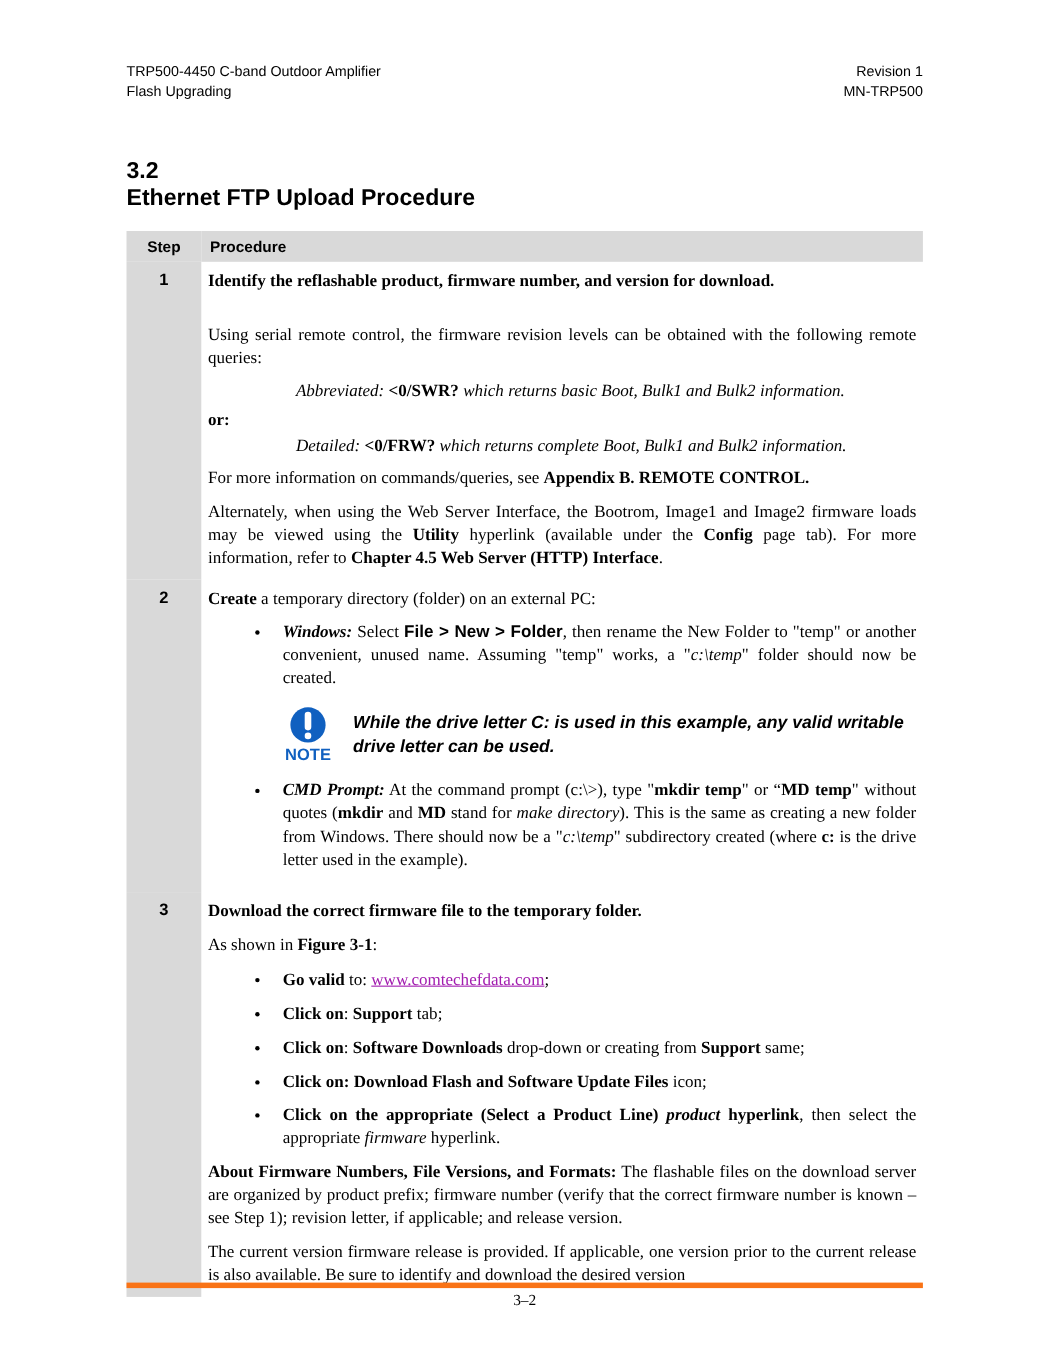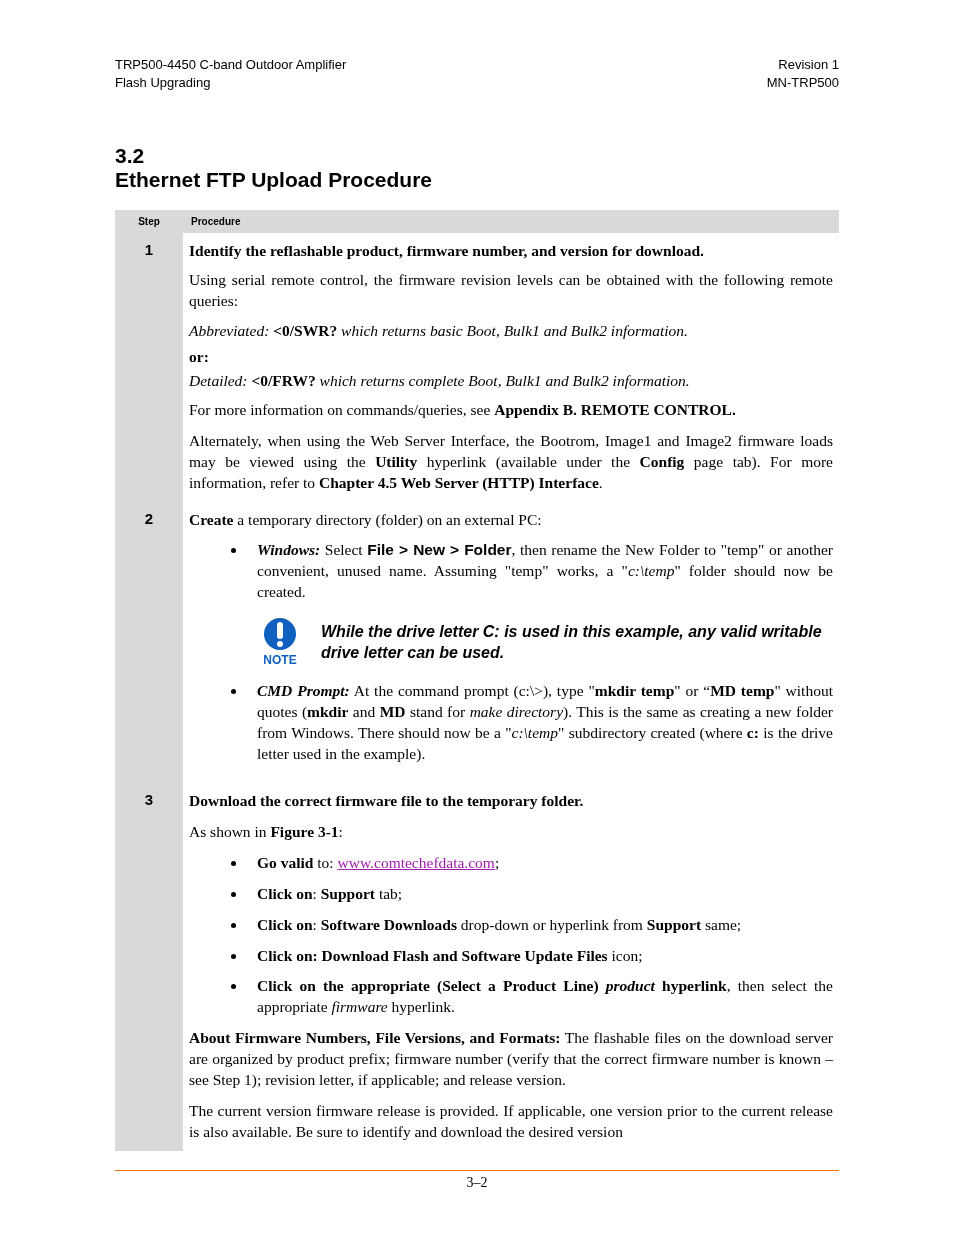--- a/index.html
+++ b/index.html
@@ -37,68 +37,68 @@
     width: 100%;
     border-collapse: collapse;
     font-size: 15.5px;
   }
   table.proc th {
     background: #d9d9d9;
     font-family: Arial, Helvetica, sans-serif;
     font-weight: bold;
     text-align: left;
     padding: 6px 8px;
-    font-size: 10px;
+    font-size: 14px;
   }
   table.proc th:first-child { width: 52px; text-align: center; }
   table.proc td {
     vertical-align: top;
     padding: 8px 6px 8px 6px;
   }
   table.proc td.stepnum {
     background: #d9d9d9;
     font-family: Arial, Helvetica, sans-serif;
     font-weight: bold;
     text-align: center;
     width: 52px;
     font-size: 15px;
   }
   .just { text-align: justify; line-height: 1.35; }
-  .indent-center { }
+  .indent-center { margin-left: 80px; }
   ul.b { list-style: disc; margin: 10px 0 10px 58px; padding: 0; }
   ul.b li { text-align: justify; margin-bottom: 10px; padding-left: 10px; line-height: 1.35; }
   .note-row {
     display: flex;
     align-items: center;
     margin: 14px 0 14px 70px;
     gap: 20px;
   }
   .note-icon {
     width: 42px;
     flex: none;
     text-align: center;
     font-family: Arial, Helvetica, sans-serif;
-    font-size: 12px;
+    font-size: 15px;
     font-weight: bold;
     color: #1060c0;
   }
   .note-icon svg { display: block; margin: 0 auto 2px auto; }
   .note-text {
     font-family: Arial, Helvetica, sans-serif;
     font-style: italic;
     font-weight: bold;
     font-size: 16px;
     line-height: 1.35;
   }
   a.link { color: #a21caf; text-decoration: underline; }
   .footer {
     position: absolute;
     left: 115px; right: 115px;
     bottom: 44px;
-    border-top: 1px solid #f97316;
+    border-top: 5px solid #f97316;
     text-align: center;
     font-size: 14px;
     padding-top: 4px;
   }
 </style>
 </head>
 <body>
 
 <div class="page">
 
@@ -121,21 +121,21 @@
   <table class="proc">
     <tbody>
         <tr>
       <th>Step</th>
       <th>Procedure</th>
     </tr>
 
     <tr>
       <td class="stepnum">1</td>
       <td>
-        <div class="just" style="margin-bottom:8px;"><b>Identify the reflashable product, firmware number, and version for download.</b></div>
+        <div class="just" style="margin-bottom:28px;"><b>Identify the reflashable product, firmware number, and version for download.</b></div>
         <div class="just" style="margin-bottom:10px;">Using serial remote control, the firmware revision levels can be obtained with the following remote queries:</div>
         <div class="indent-center" style="margin-bottom:8px;"><i><span>Abbreviated: </span></i><b><span>&lt;0/SWR?</span></b><i><span> which returns basic Boot, Bulk1 and Bulk2 information.</span></i></div>
         <div style="text-align:left;margin:6px 0;"><b>or:</b></div>
         <div class="indent-center" style="margin-bottom:10px;"><i><span>Detailed: </span></i><b><span>&lt;0/FRW?</span></b><i><span> which returns complete Boot, Bulk1 and Bulk2 information.</span></i></div>
         <div class="just" style="margin-bottom:10px;"><span>For more information on commands/queries, see </span><b><span>Appendix B. REMOTE CONTROL.</span></b></div>
         <div class="just"><span>Alternately, when using the Web Server Interface, the Bootrom, Image1 and Image2 firmware loads may be viewed using the </span><b><span>Utility</span></b><span> hyperlink (available under the </span><b><span>Config</span></b><span> page tab). For more information, refer to </span><b><span>Chapter 4.5 Web Server (HTTP) Interface</span></b><span>.</span></div>
       </td>
     </tr>
 
     <tr>
@@ -163,21 +163,21 @@
     </tr>
 
     <tr>
       <td class="stepnum">3</td>
       <td>
         <div class="just" style="margin-bottom:10px;"><b>Download the correct firmware file to the temporary folder.</b></div>
         <div class="just"><span>As shown in </span><b><span>Figure 3-1</span></b><span>:</span></div>
         <ul class="b">
           <li><b><span>Go valid</span></b><span> to: </span><a class="link">www.comtechefdata.com</a><span>;</span></li>
           <li><b><span>Click on</span></b><span>: </span><b><span>Support</span></b><span> tab;</span></li>
-          <li><b><span>Click on</span></b><span>: </span><b><span>Software Downloads</span></b><span> drop-down or hyperlink from </span><b><span>Support</span></b><span> same;</span></li>
+          <li><b><span>Click on</span></b><span>: </span><b><span>Software Downloads</span></b><span> drop-down or creating from </span><b><span>Support</span></b><span> same;</span></li>
           <li><b><span>Click on: Download Flash and Software Update Files</span></b><span> icon;</span></li>
           <li><b><span>Click on the appropriate (Select a Product Line) </span><i><span>product</span></i><span> hyperlink</span></b><span>, then select the appropriate </span><i><span>firmware</span></i><span> hyperlink.</span></li>
         </ul>
         <div class="just" style="margin-bottom:10px;"><b><span>About Firmware Numbers, File Versions, and Formats:</span></b><span> The flashable files on the download server are organized by product prefix; firmware number (verify that the correct firmware number is known – see Step 1); revision letter, if applicable; and release version.</span></div>
         <div class="just">The current version firmware release is provided. If applicable, one version prior to the current release is also available. Be sure to identify and download the desired version</div>
       </td>
     </tr>
   </tbody>
     </table>
 

